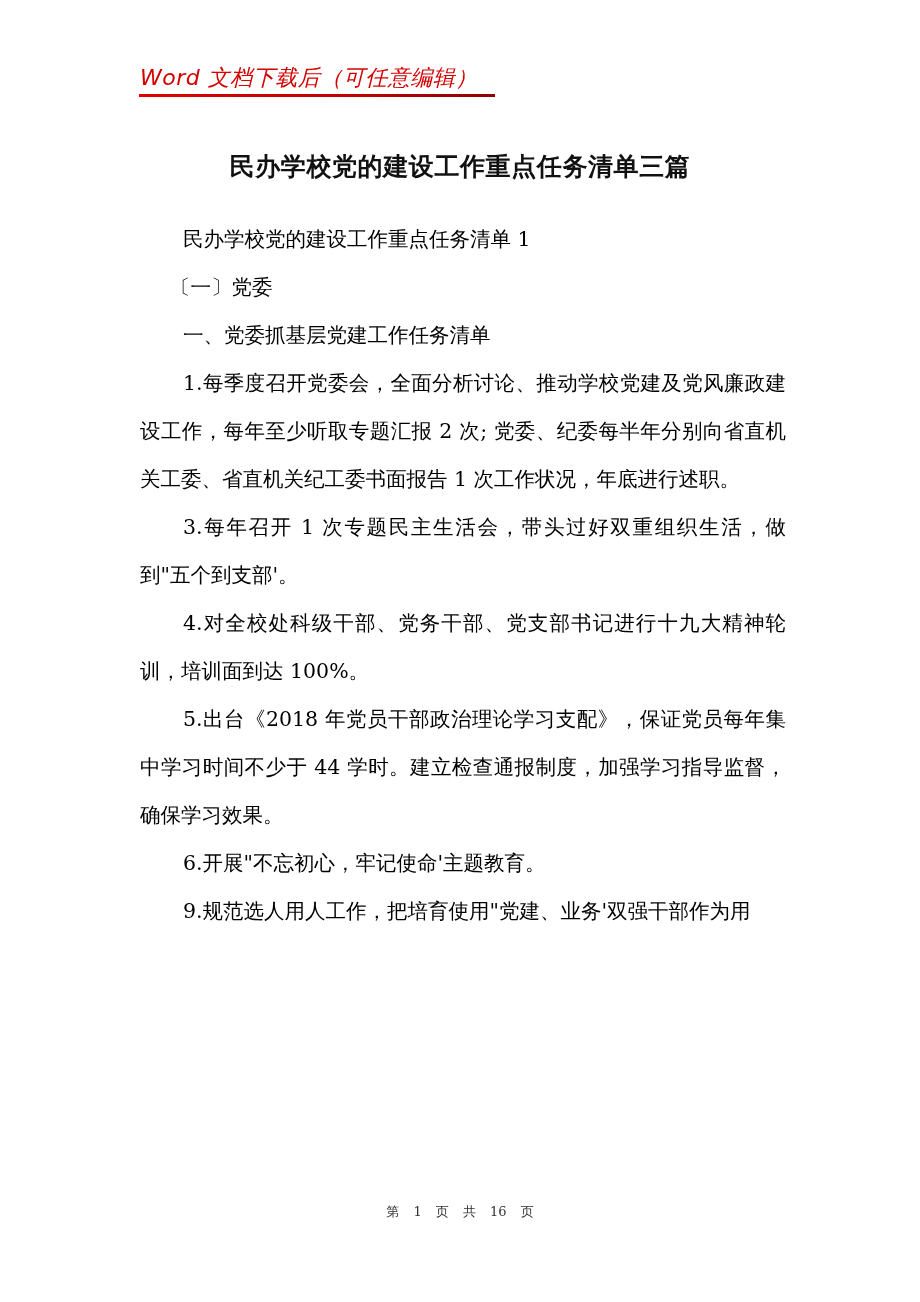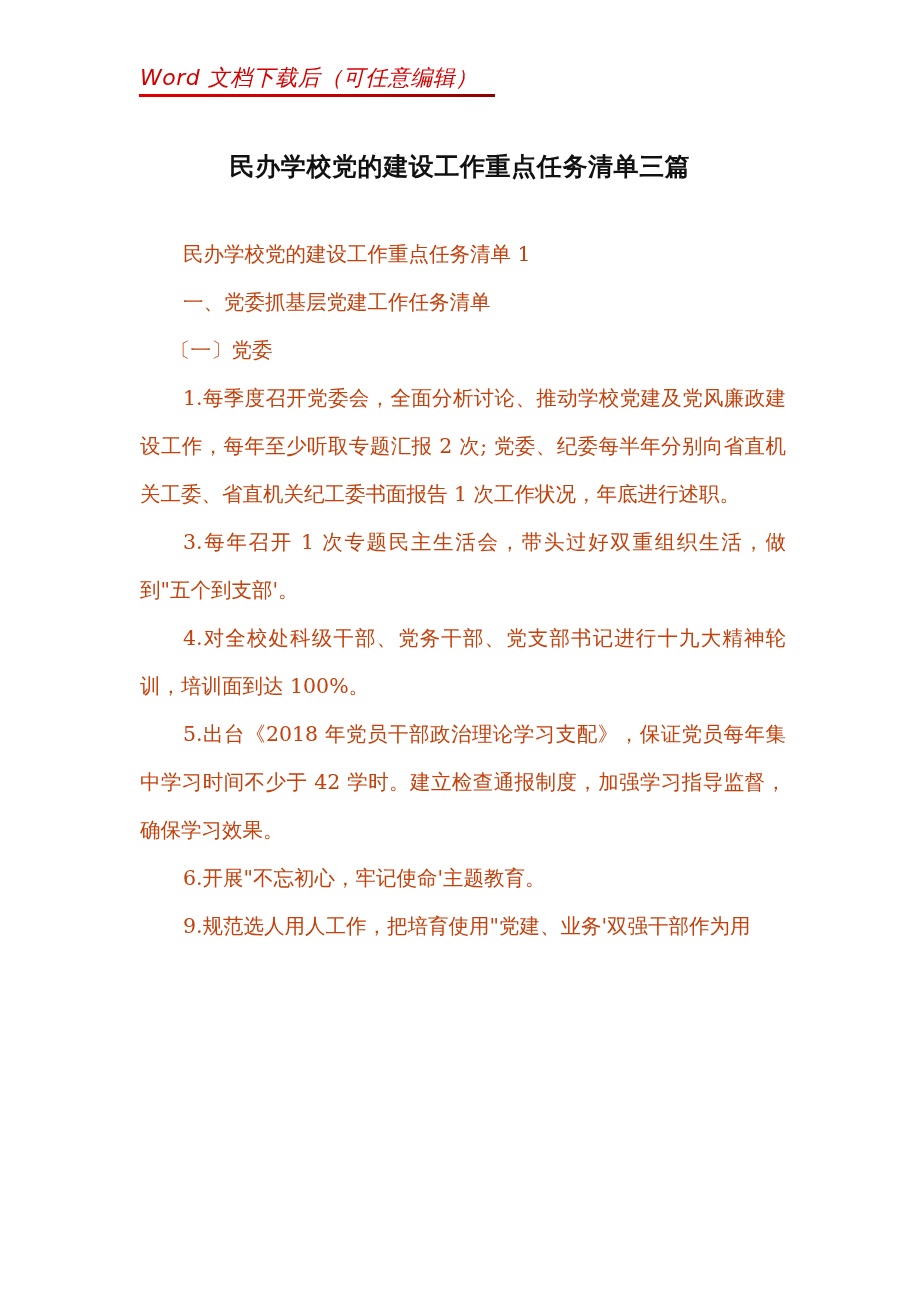--- a/index.html
+++ b/index.html
@@ -19,23 +19,23 @@
   }
 
   .doc-title {
     position: absolute; left: 0; top: 150px; width: 920px; text-align: center;
     font-family: "DejaVu Serif", "Liberation Serif", serif;
     font-weight: bold; font-size: 25px; line-height: 34px; color: #111;
     letter-spacing: 0.6px;
   }
 
   .body {
-    position: absolute; left: 140px; top: 230px; width: 646px;
+    position: absolute; left: 140px; top: 215px; width: 646px;
     font-family: "DejaVu Serif", "Liberation Serif", serif;
-    font-size: 20.5px; line-height: 48px; color: #c2410c;
+    font-size: 20.5px; line-height: 48px; color: #000000;
   }
   .para { margin: 0; text-indent: 43px; text-align: justify; }
   .para.no-indent { text-indent: 30px; }
 
   .footer {
     position: absolute; left: 0; top: 1203px; width: 920px; text-align: center;
     font-family: "DejaVu Serif", "Liberation Serif", serif;
     font-size: 13px; color: #333; word-spacing: 4px;
   }
   .footer span { margin: 0 3px; }
@@ -47,24 +47,32 @@
 
   <div class="header-banner">
     <div class="header-text">Word 文档下载后（可任意编辑）</div>
     <div class="header-rule"></div>
   </div>
 
   <div class="doc-title">民办学校党的建设工作重点任务清单三篇</div>
 
   <div class="body">
     <p class="para">民办学校党的建设工作重点任务清单 1</p>
+    <p class="para no-indent">〔一〕党委</p>
     <p class="para">一、党委抓基层党建工作任务清单</p>
-    <p class="para no-indent">〔一〕党委</p>
     <p class="para">1.每季度召开党委会，全面分析讨论、推动学校党建及党风廉政建设工作，每年至少听取专题汇报 2 次; 党委、纪委每半年分别向省直机关工委、省直机关纪工委书面报告 1 次工作状况，年底进行述职。</p>
     <p class="para">3.每年召开 1 次专题民主生活会，带头过好双重组织生活，做到"五个到支部'。</p>
     <p class="para">4.对全校处科级干部、党务干部、党支部书记进行十九大精神轮训，培训面到达 100%。</p>
-    <p class="para">5.出台《2018 年党员干部政治理论学习支配》，保证党员每年集中学习时间不少于 42 学时。建立检查通报制度，加强学习指导监督，确保学习效果。</p>
+    <p class="para">5.出台《2018 年党员干部政治理论学习支配》，保证党员每年集中学习时间不少于 44 学时。建立检查通报制度，加强学习指导监督，确保学习效果。</p>
     <p class="para">6.开展"不忘初心，牢记使命'主题教育。</p>
     <p class="para">9.规范选人用人工作，把培育使用"党建、业务'双强干部作为用</p>
   </div>
 
+  <div class="footer">
+    <span>第</span>
+    <span>1</span>
+    <span>页</span>
+    <span>共</span>
+    <span>16</span>
+    <span>页</span>
+  </div>
 
 </div>
 
 </body></html>

